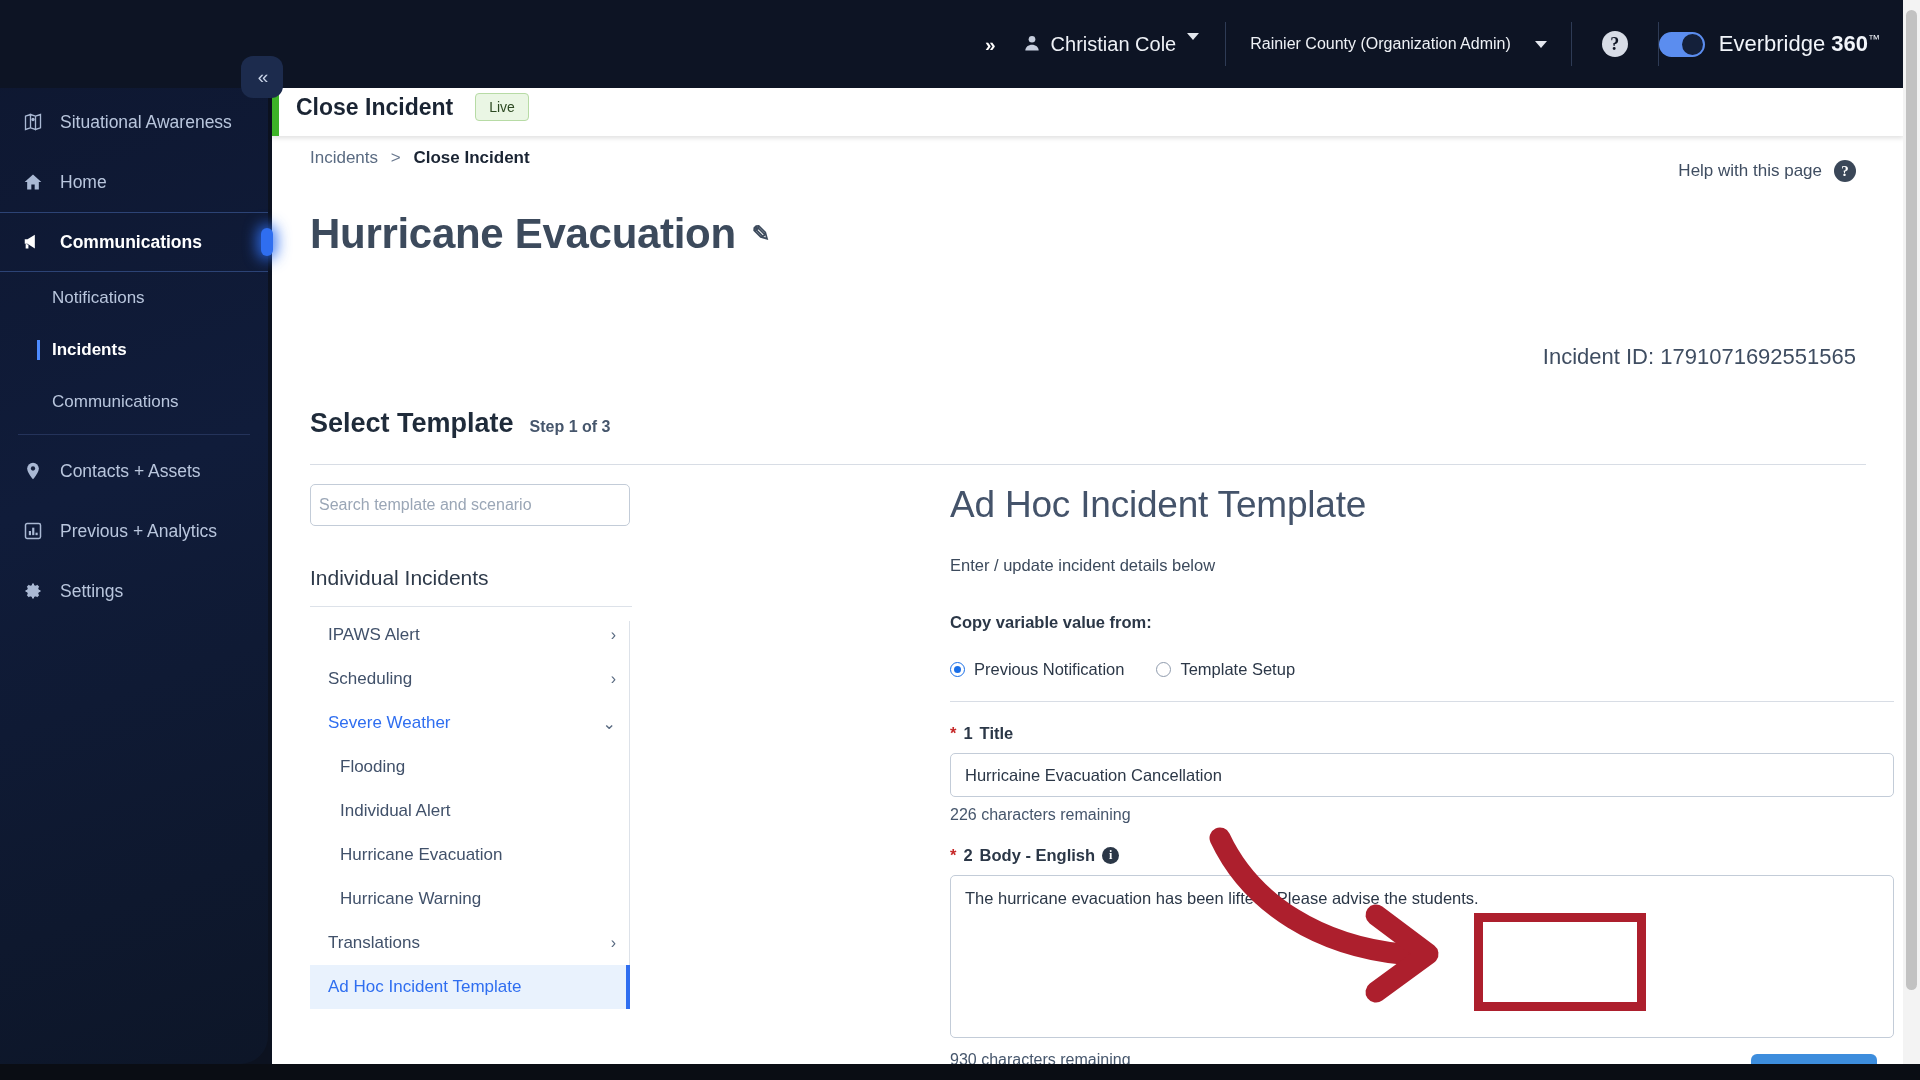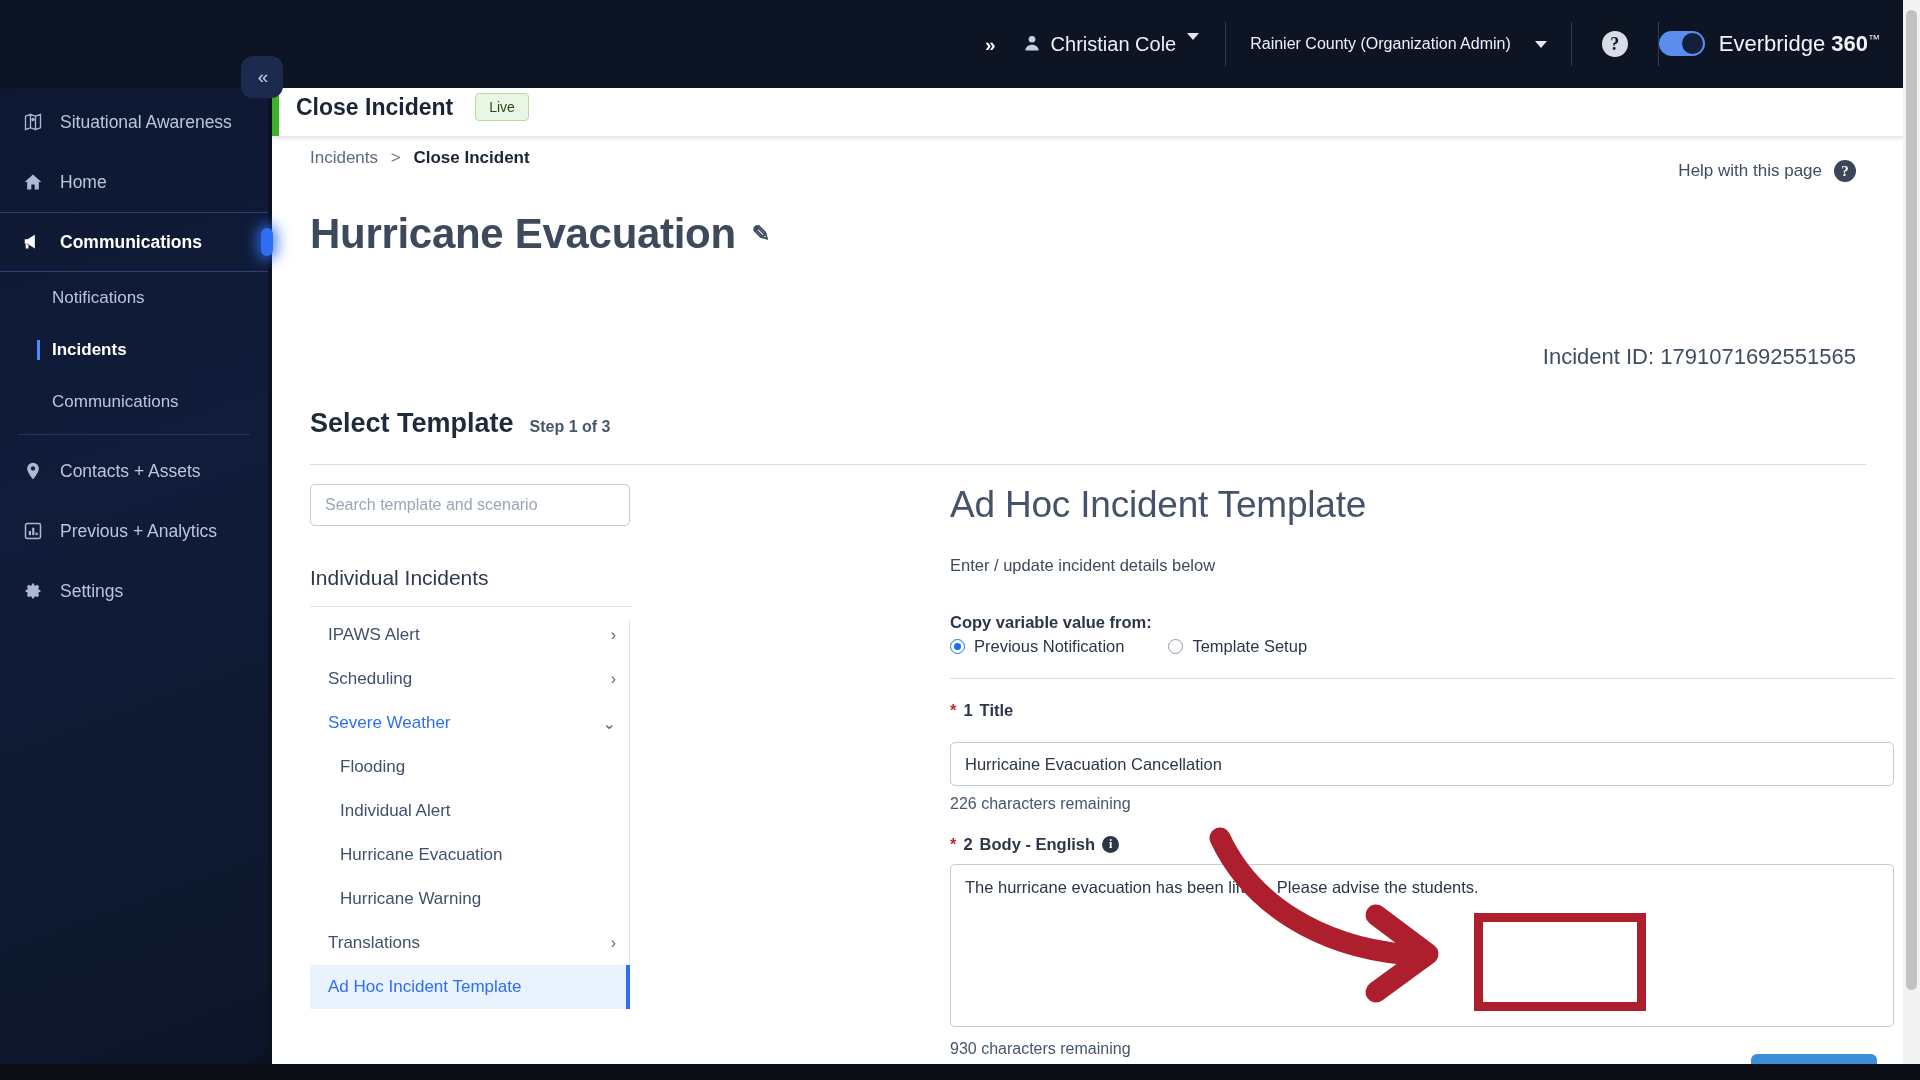--- a/index.html
+++ b/index.html
@@ -42,21 +42,21 @@
   }
   .org-name { color: #eef1f6; font-size: 16px; }
   .help-circle-top {
     width: 26px; height: 26px; border-radius: 50%;
     background: #d7dce6; color: #0d1424;
     font-size: 18px; font-weight: bold;
     display:flex; align-items:center; justify-content:center;
     margin: 0 30px; cursor: pointer; font-family:"Liberation Serif", serif;
   }
   .brand-toggle-block {
-    display:flex; align-items:flex-start; gap: 14px; padding-right: 40px; cursor:pointer;
+    display:flex; align-items:flex-end; gap: 14px; padding-right: 40px; cursor:pointer;
   }
   .toggle-pill {
     width: 46px; height: 25px; border-radius: 13px;
     background: #5b8def; position: relative;
   }
   .toggle-knob {
     position:absolute; right: 2px; top: 2px;
     width: 21px; height: 21px; border-radius: 50%;
     background: #14203a;
   }
@@ -169,21 +169,21 @@
   }
   .step-title { font-size: 27px; font-weight:bold; color:#1f2b3a; }
   .step-count { font-size: 16px; font-weight:bold; color:#46566c; }
 
   .hr-main { position:absolute; top: 328px; left: 38px; width: 1556px; height:1px; background:#d8dde5; }
 
   
   .tpl-panel { position:absolute; top: 348px; left: 38px; width: 320px; }
   .tpl-search {
     width: 320px; height: 42px; border:1px solid #c3ccd8; border-radius:5px;
-    padding: 0 14px; font-size: 16px; color:#0f766e;
+    padding: 0 8px; font-size: 16px; color:#0f766e;
     font-family:"Liberation Sans", sans-serif; background:#fff;
   }
   .tpl-search::placeholder { color:#9aa6b6; }
   .tpl-group-title { margin-top: 40px; font-size: 21px; color:#2e3a4a; }
   .tpl-hr { width: 322px; height:1px; background:#dde2e9; margin-top: 16px; }
   .tpl-list { margin-top: 6px; position: relative; }
   .tpl-list::after{
     content:""; position:absolute; right: 0; top: 8px; width:1px; bottom: 8px; background:#dde2e9;
   }
   .tpl-row {
@@ -198,38 +198,38 @@
   }
   .tpl-row.selected::after{
     content:""; position:absolute; right:0; top:0; bottom:0; width:4px; background:#2f6ef0; z-index:2;
   }
 
   
   .form-panel { position:absolute; top: 348px; left: 678px; width: 952px; }
   .form-title { font-size: 37px; color:#44536a; letter-spacing:-.2px; }
   .form-sub { margin-top: 30px; font-size: 16.5px; color:#3c4a5c; }
   .copy-label { margin-top: 38px; font-size: 16.5px; font-weight:bold; color:#2b3747; }
-  .radio-row { margin-top: 5px; display:flex; align-items:center; gap: 44px; }
+  .radio-row { margin-top: 28px; display:flex; align-items:center; gap: 32px; }
   .radio-opt { display:flex; align-items:center; gap: 9px; cursor:pointer; font-size: 16.5px; color:#2b3747; }
   .radio-dot { width: 15px; height:15px; border-radius:50%; border:1px solid #8f9bad; background:#fff; position:relative; }
   .radio-dot.on { border: 1px solid #1a6fe8; }
   .radio-dot.on::after{
     content:""; position:absolute; left:3px; top:3px; width:7px; height:7px; border-radius:50%; background:#1a6fe8;
   }
   .form-hr { margin-top: 22px; width: 944px; height:1px; background:#d8dde5; }
 
   .field-label { margin-top: 22px; font-size: 16.5px; font-weight:bold; color:#2b3747; display:flex; align-items:center; gap:7px; }
   .req { color:#c62828; font-weight:bold; }
   .info-dot {
     width: 17px; height: 17px; border-radius:50%; background:#2b3747; color:#fff;
     font-size: 12px; font-weight:bold; display:flex; align-items:center; justify-content:center;
     font-family:"Liberation Serif", serif; cursor:pointer;
   }
   .text-input {
-    margin-top: 22px; width: 944px; height: 44px; border:1px solid #c3ccd8; border-radius:5px;
+    margin-top: 10px; width: 944px; height: 44px; border:1px solid #c3ccd8; border-radius:5px;
     padding: 0 14px; font-size: 16.5px; color:#2b3747; background:#fff;
     font-family:"Liberation Sans", sans-serif;
   }
   .char-note { margin-top: 9px; font-size: 16px; color:#46566c; }
   .text-area {
     margin-top: 10px; width: 944px; height: 163px; border:1px solid #c3ccd8; border-radius:5px;
     padding: 12px 14px; font-size: 16.5px; color:#2b3747; background:#fff; resize:none;
     font-family:"Liberation Sans", sans-serif; line-height: 1.3;
   }
 

